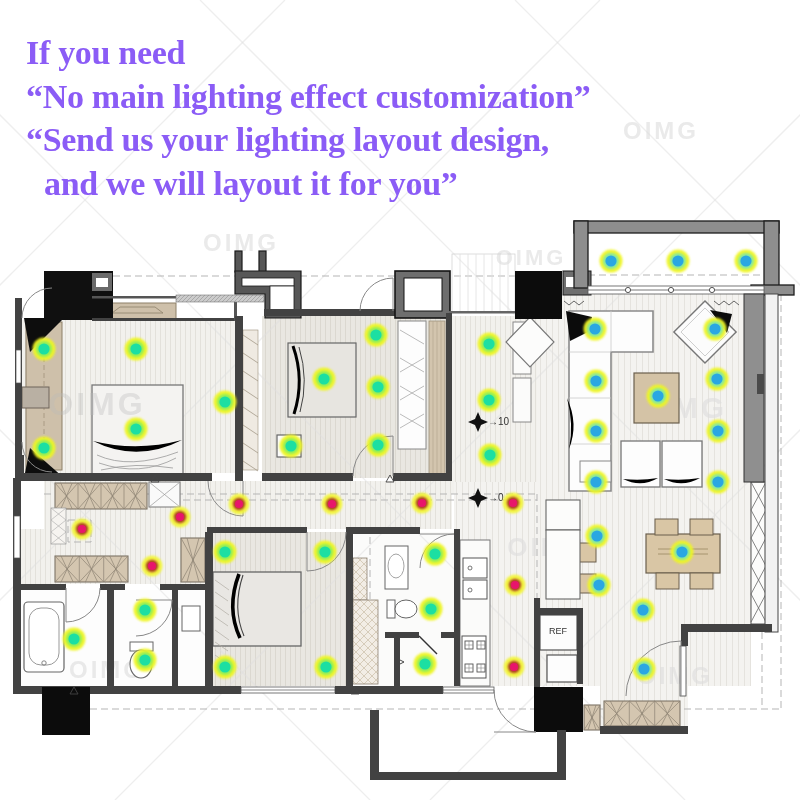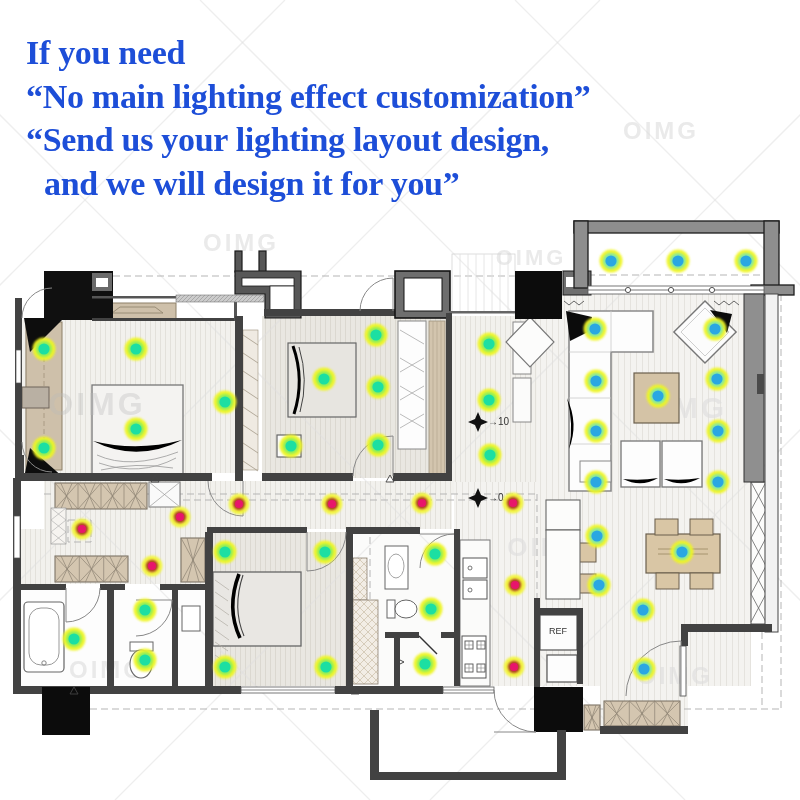--- a/index.html
+++ b/index.html
@@ -1,14 +1,14 @@
 <!DOCTYPE html>
 <html><head><meta charset="utf-8"><style>
 html,body{margin:0;padding:0;background:#fff;width:800px;height:800px;overflow:hidden}
-#t{position:absolute;left:26px;top:31px;font-family:"Liberation Serif",serif;font-size:34px;font-weight:bold;line-height:43.5px;color:#1d4ed8;letter-spacing:-0.3px;white-space:pre}
+#t{position:absolute;left:26px;top:31px;font-family:"Liberation Serif",serif;font-size:34px;font-weight:bold;line-height:43.5px;color:#8b5cf6;letter-spacing:-0.3px;white-space:pre}
 </style></head><body>
 <svg width="800" height="800" viewBox="0 0 800 800" xmlns="http://www.w3.org/2000/svg" style="position:absolute;left:0;top:0">
 <defs>
 <pattern id="fl" width="5" height="10" patternUnits="userSpaceOnUse">
         <rect width="5" height="10" fill="#f2f1ed"></rect>
         <rect x="0" width="1" height="10" fill="#e3e1db"></rect>
       </pattern>
 <pattern id="fd" width="5" height="10" patternUnits="userSpaceOnUse">
         <rect width="5" height="10" fill="#e9e7e1"></rect>
         <rect x="0" width="1" height="10" fill="#dbd8d0"></rect>
@@ -348,12 +348,12 @@
 <use href="#dr" x="239" y="504"></use>
 <use href="#dr" x="332" y="504"></use>
 <use href="#dr" x="422" y="503"></use>
 <use href="#dr" x="513" y="503"></use>
 <use href="#dr" x="515" y="585"></use>
 <use href="#dr" x="514" y="667"></use>
 </svg>
 <div id="t">If you need
 “No main lighting effect customization”
 “Send us your lighting layout design,
-<span style="margin-left:18px">and we will design it for you”</span></div>
+<span style="margin-left:18px">and we will layout it for you”</span></div>
 </body></html>

